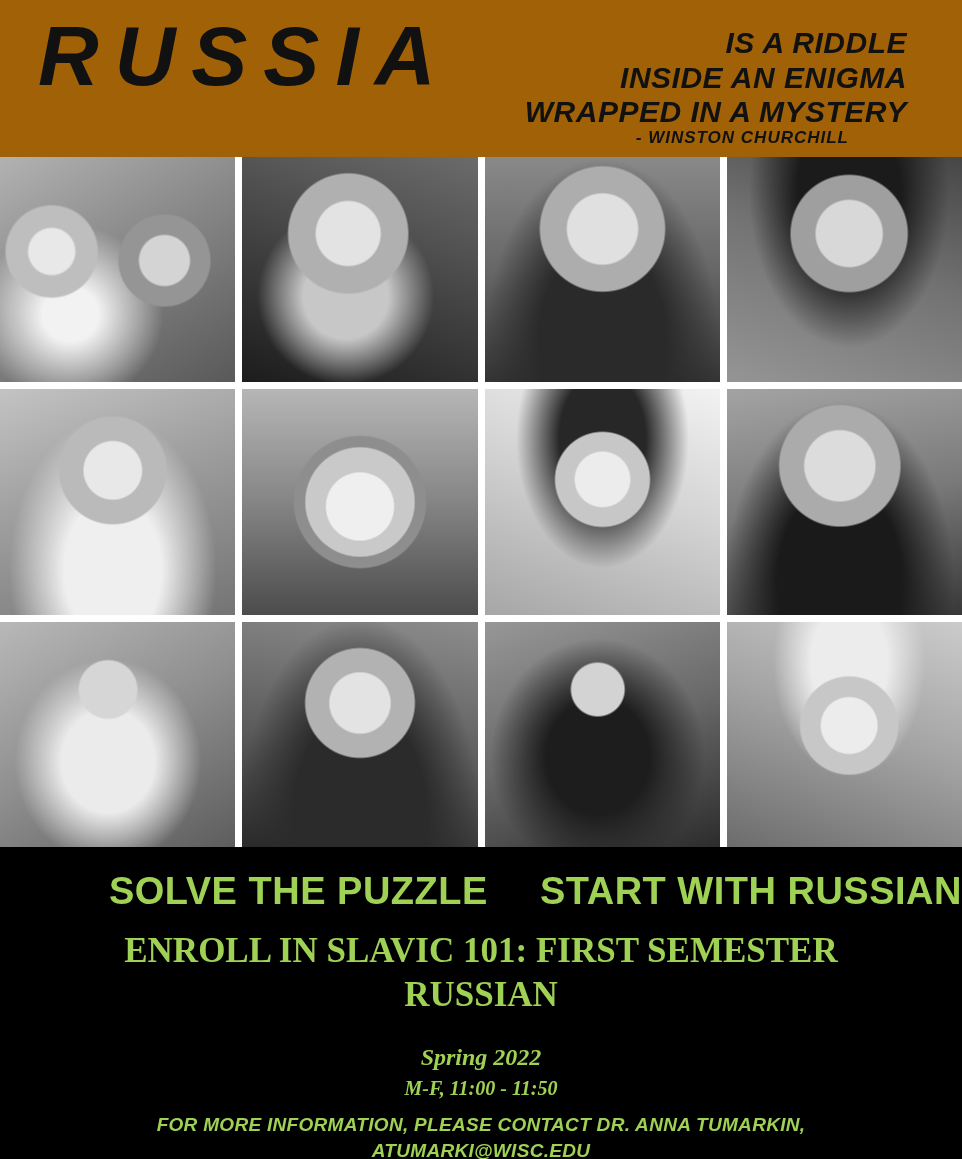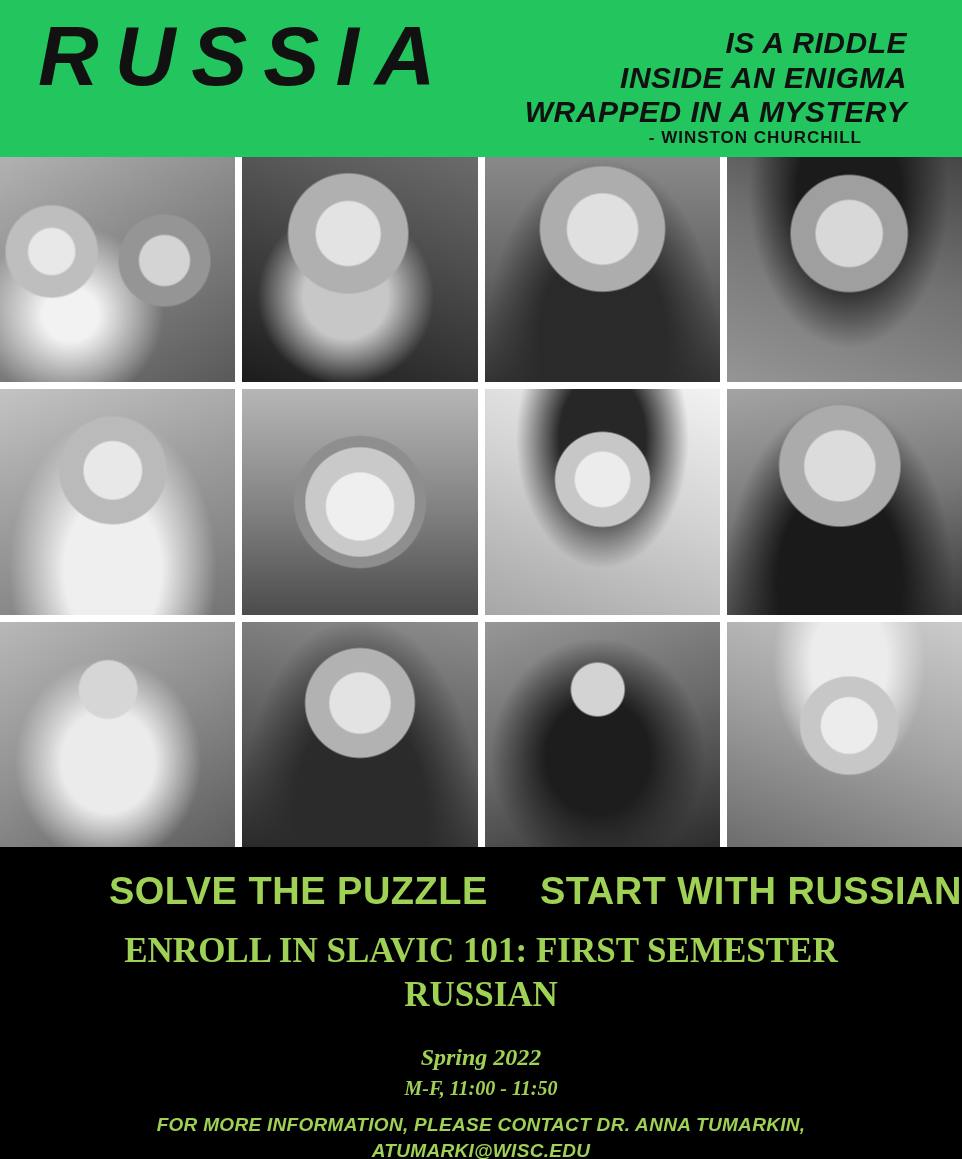--- a/index.html
+++ b/index.html
@@ -12,21 +12,21 @@
   .poster {
     position: relative;
     width: 962px; height: 1159px;
     background: #000000;
     display: flex;
     flex-direction: column;
   }
 
   
   .header {
-    background: #22c55e;
+    background: #a16207;
     height: 157px;
     position: relative;
     flex: 0 0 auto;
     overflow: hidden;
   }
   .header-title {
     position: absolute;
     left: 38px;
     top: 14px;
     font-size: 84px;
@@ -45,23 +45,24 @@
     color: #111111;
     font-style: italic;
     font-weight: bold;
     font-size: 30px;
     line-height: 1.15;
     letter-spacing: 0.5px;
   }
   .header-quote .ql { display: block; white-space: nowrap; }
   .header-attr {
     position: absolute;
-    right: 100px;
+    right: 113px;
     top: 128px;
     font-size: 17px;
+    font-style: italic;
     font-weight: bold;
     letter-spacing: 1px;
     color: #111111;
   }
 
   
   .grid {
     flex: 0 0 auto;
     height: 690px;
     display: grid;

